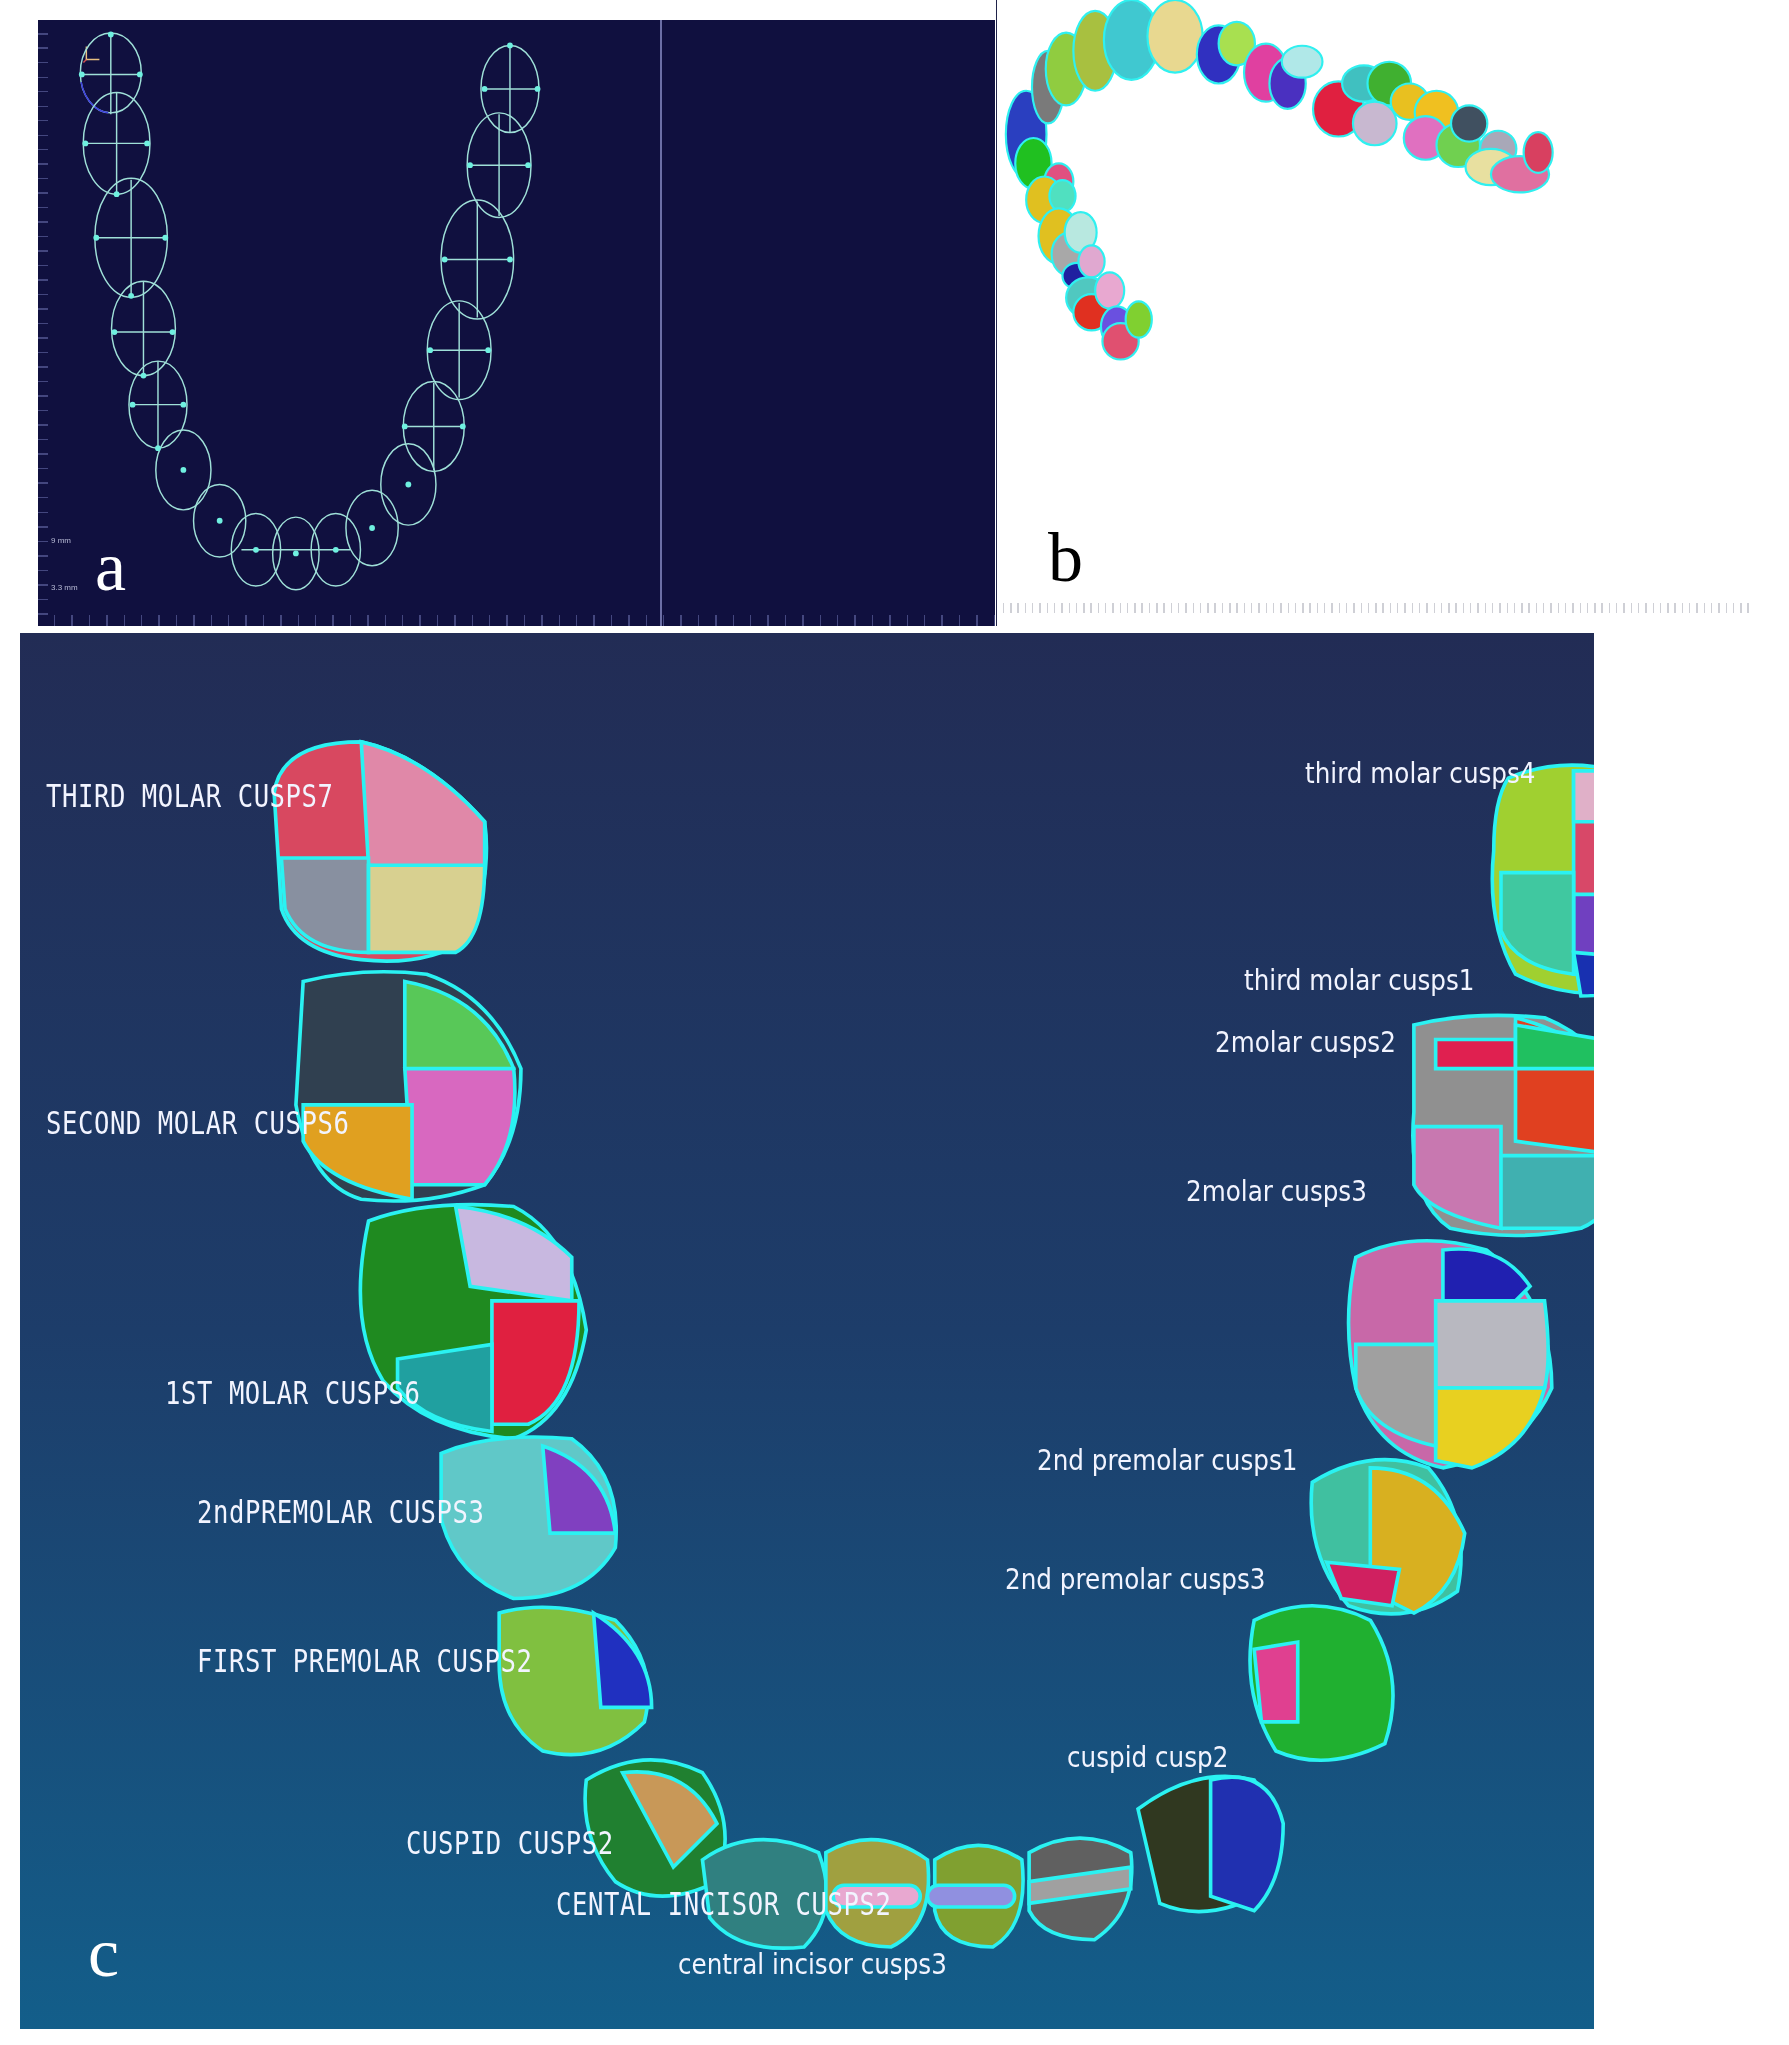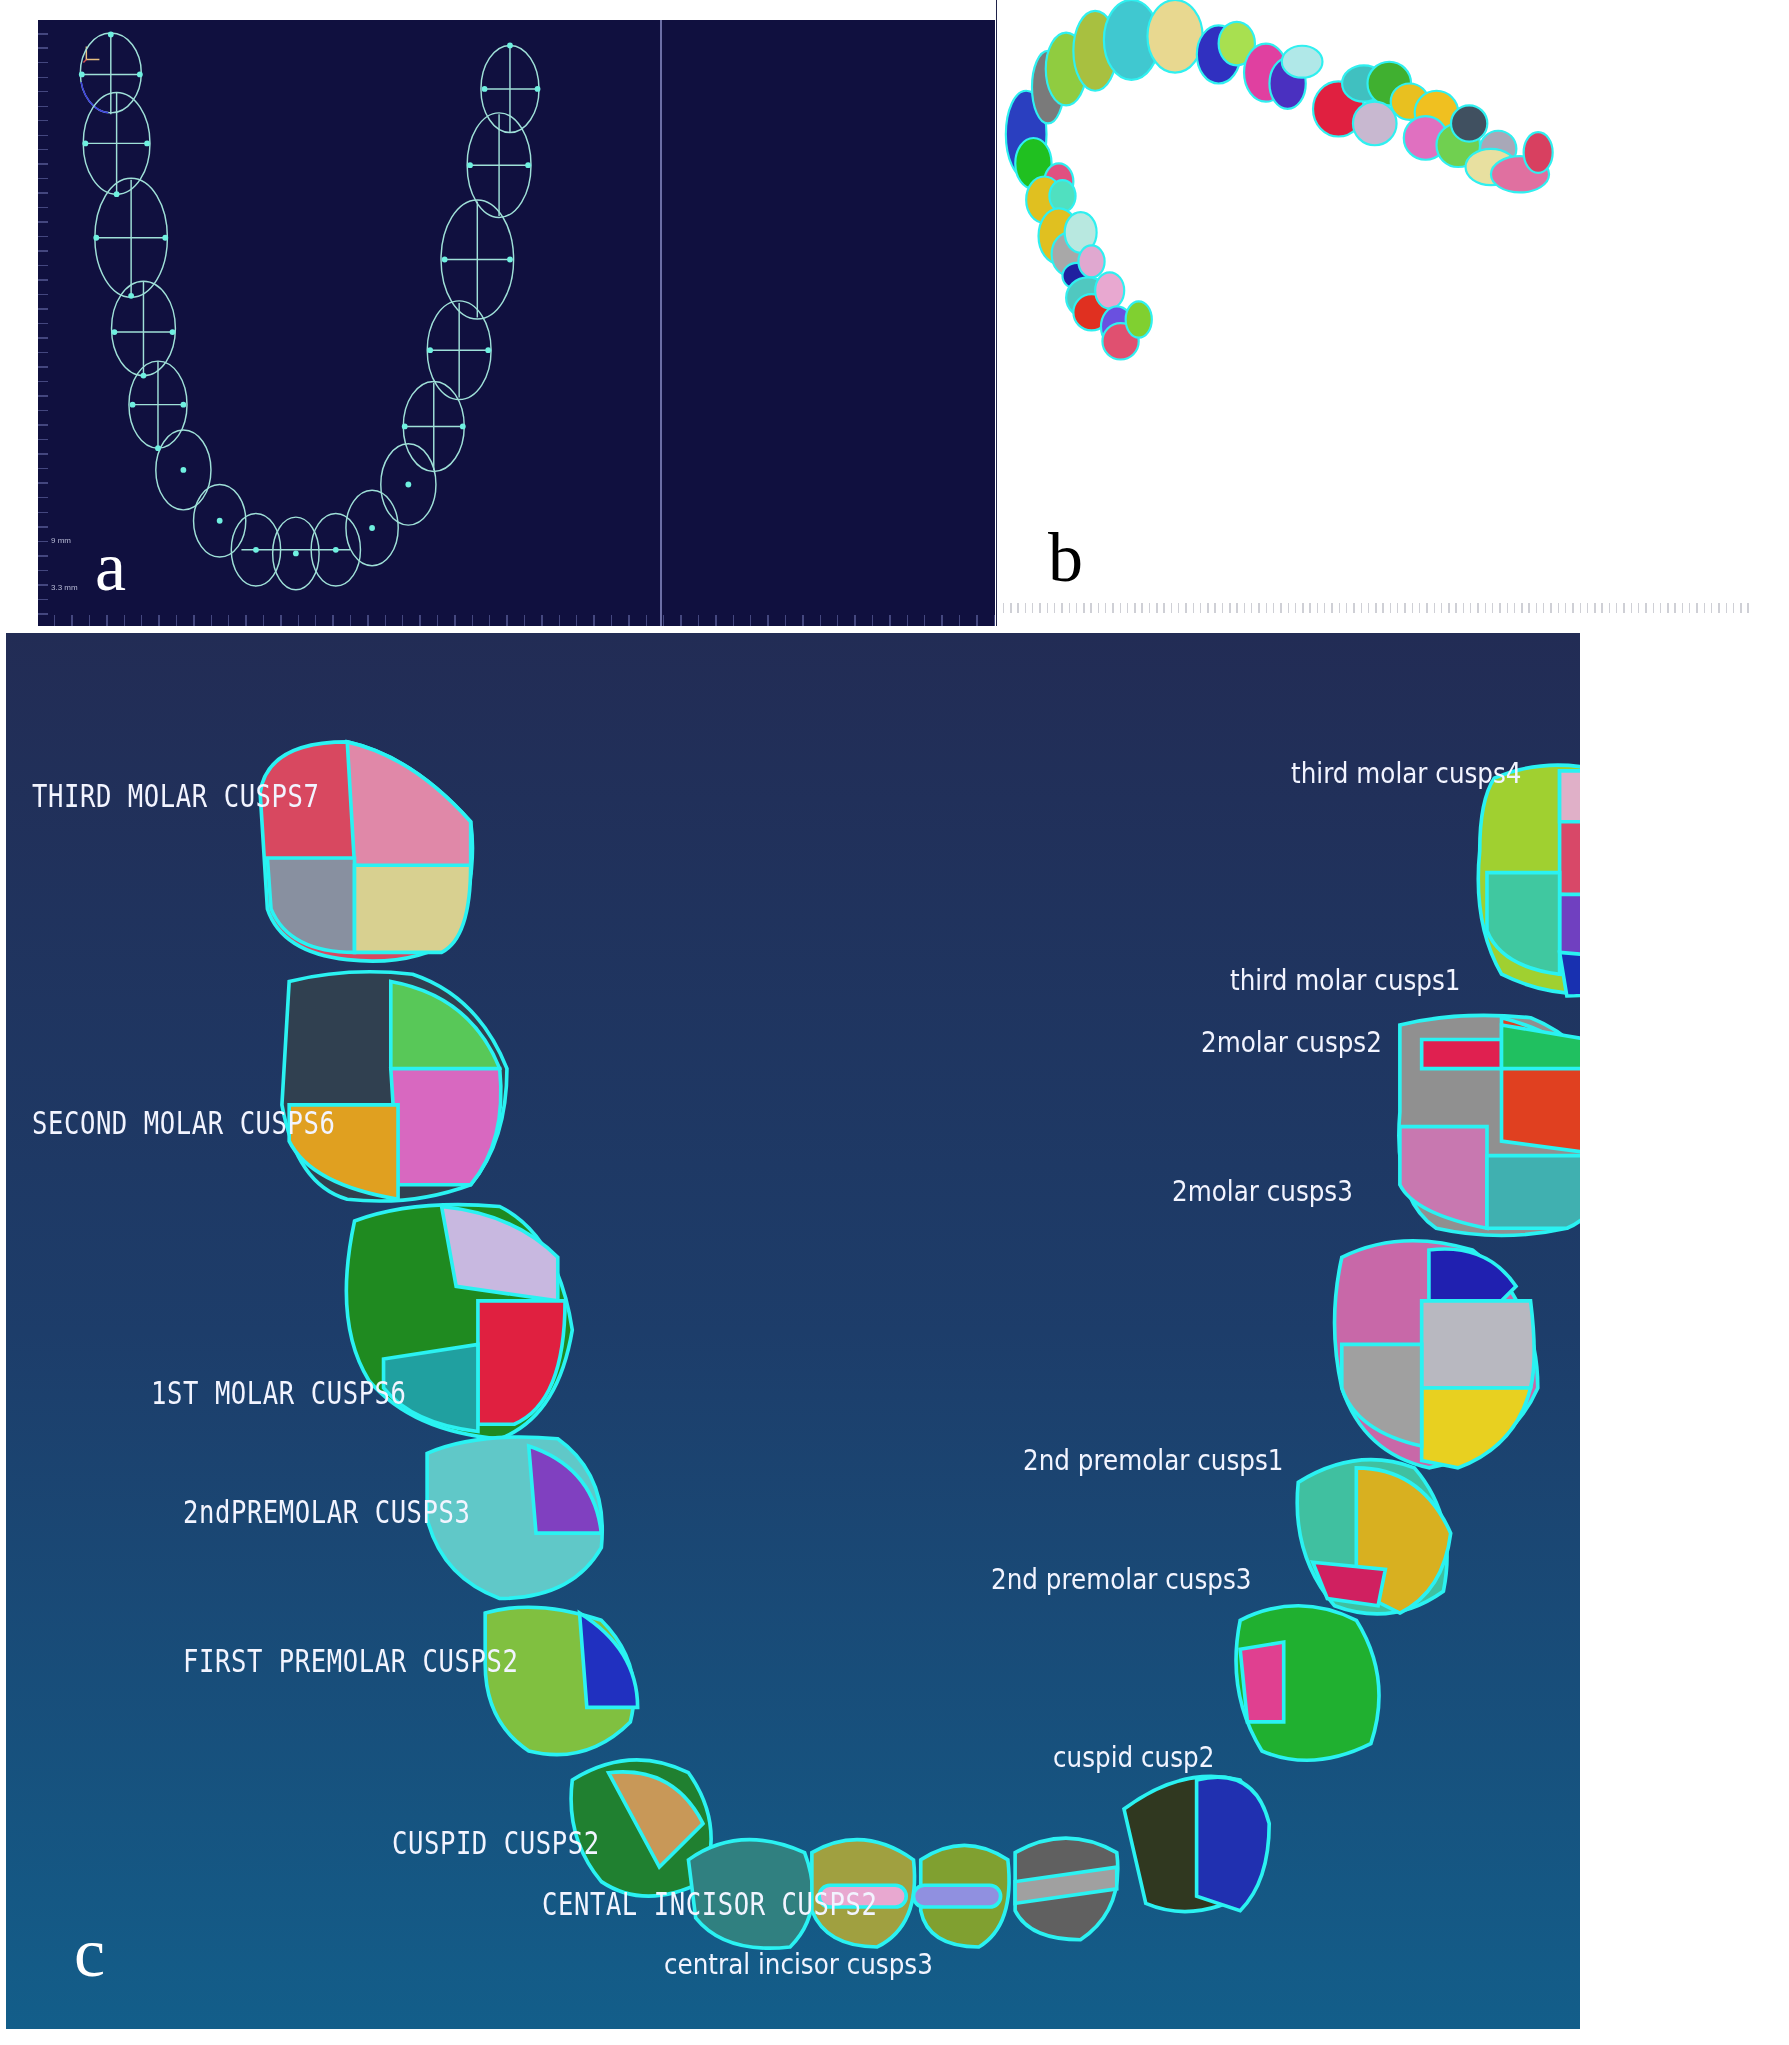--- a/index.html
+++ b/index.html
@@ -1,20 +1,20 @@
 <!DOCTYPE html>
 <html style="font-size:11.6px"><head>
 <meta charset="utf-8">
 <style>
   html, body { margin: 0; padding: 0; background: #ffffff; }
   body { width: 1790px; height: 2046px; position: relative; overflow: hidden; font-family: "Liberation Sans", sans-serif; }
   .panel { position: absolute; overflow: hidden; }
   #panel-a { left: 38px; top: 19.6px; width: 957px; height: 606px; background: #10103f; }
   #panel-b { left: 996px; top: 0; width: 794px; height: 626px; background: #ffffff; border-left: 1.5px solid #20234a; }
-  #panel-c { left: 6px; top: 633px; width: 1574px; height: 1396px;
+  #panel-c { left: 20px; top: 633px; width: 1574px; height: 1396px;
              background: linear-gradient(180deg, #222c55 0%, #1d3d6a 50%, #135e8a 100%); }
   .panel-letter { position: absolute; font-family: "Liberation Serif", serif; font-size: 70px; line-height: 1; }
   #panel-a .panel-letter { left: 57px; top: 512px; color: #ffffff; }
   #panel-b .panel-letter { left: 51px; top: 523px; color: #000000; }
   #panel-c .panel-letter { left: 68px; top: 1285px; color: #ffffff; }
   .ruler-left { position: absolute; left: 0; top: 0; width: 10.2px; height: 100%;
      background: repeating-linear-gradient(180deg, transparent 0 13px, #5a5e9a 13px 14.5px); opacity: .7; }
   .ruler-bottom { position: absolute; left: 0; bottom: 0; width: 100%; height: 10.2px;
      background: repeating-linear-gradient(90deg, transparent 0 16px, #5a5e9a 16px 17.4px); opacity: .7; }
   .cursor-line { position: absolute; left: 622px; top: 0; width: 1.5px; height: 100%; background: #6c6fa6; }

